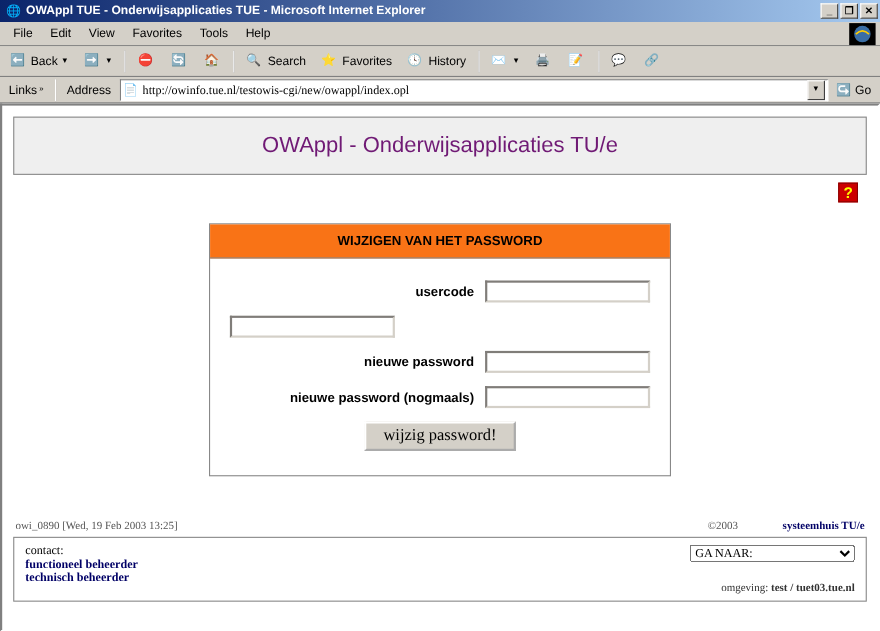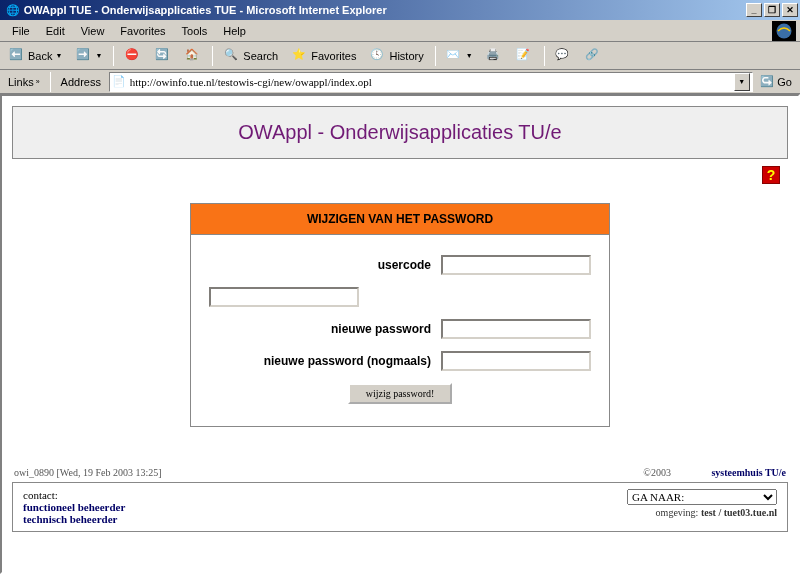--- a/index.html
+++ b/index.html
@@ -35,29 +35,29 @@
 
 .help-icon { position: absolute; right: 18px; top: 70px; width: 18px; height: 18px; background: #c00; color: #ff0; font-weight: bold; display:flex; align-items:center; justify-content:center; font-size:14px; border:1px solid #800;}
 
 .form-box { width: 420px; margin: 44px auto 40px; border: 1px solid #888; }
 .form-title { background: #f97316; border-bottom: 1px solid #888; text-align: center; padding: 8px 0; font-weight: bold; font-size: 12px; font-family: Verdana, Arial;}
 .form-body { padding: 20px 18px 22px; }
 .form-row { display: flex; align-items: center; margin-bottom: 12px; }
 .form-row label { flex: 1; text-align: right; padding-right: 10px; font-weight: bold; font-size: 12px; font-family: Verdana, Arial;}
 .form-row input { width: 150px; height: 20px; border: 2px inset #d4d0c8; padding: 0 2px; font-size:11px;}
 .form-submit { text-align: center; margin-top: 10px;}
-.form-submit button { padding: 3px 16px; font-family: Verdana; font-size: 10px; background:#d4d0c8; border:2px outset #fff; cursor:pointer;}
+.form-submit button { padding: 3px 16px; font-family: Verdana; font-size: 15px; background:#d4d0c8; border:2px outset #fff; cursor:pointer;}
 
 .page-footer { display: flex; justify-content: space-between; font-size: 10px; color: #555; font-family: Verdana; padding: 0 2px;}
 .page-footer a { color: #006; text-decoration: none; font-weight:bold;margin-left:38px;}
 
 .contact-box { border: 1px solid #888; margin-top: 4px; padding: 6px 10px; display:flex; font-family: Verdana; font-size:11px;}
 .contact-left { flex:1; }
 .contact-left a { display:block; color: #006; text-decoration:none; font-weight:bold;}
-.contact-right { display:flex; flex-direction:column; align-items:flex-end; gap:2px;}
+.contact-right { display:flex; flex-direction:column; align-items:flex-end; gap:18px;}
 .contact-right select { width: 150px; font-size:11px; font-family: Tahoma;}
 .omgeving { font-size: 10px; color:#333;}
 .omgeving b { font-weight:bold;}
 </style>
 </head>
 <body>
 
 <div class="titlebar">
   <span style="margin:0 4px;">🌐</span>
   <span>OWAppl TUE - Onderwijsapplicaties TUE - Microsoft Internet Explorer</span>

